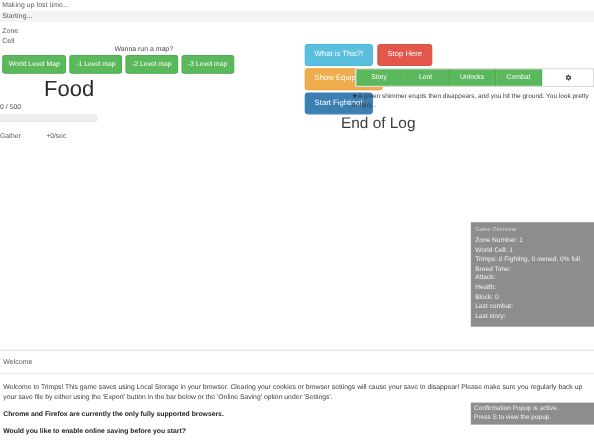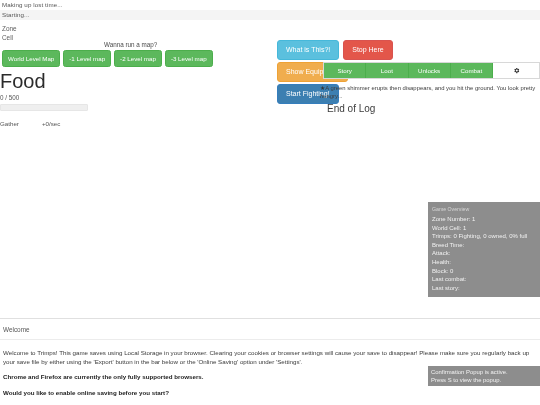--- a/index.html
+++ b/index.html
@@ -28,21 +28,21 @@
     font-size: 6.3px; color: #4a4a4a;
   }
   #map-buttons { position: absolute; left: 2px; top: 50px; display: flex; gap: 3px; }
   .map-btn {
     background: #5cb85c; color: #fff; border: 1px solid #4cae4c;
     border-radius: 2.5px; font-size: 6.2px; padding: 4px 5px;
     white-space: nowrap; line-height: 7px;
   }
 
   #food-panel { position: absolute; left: 0; top: 70px; width: 95px; }
-  #food-title { font-size: 20px; color: #2b2b2b; line-height: 22px; font-weight: 400; }
+  #food-title { font-size: 20px; color: #2b2b2b; line-height: 22px; font-weight: 400; padding-left: 40px; }
   #food-count { font-size: 6.3px; color: #555; margin-top: 2px; }
   #food-bar {
     margin-top: 3px; height: 7px; width: 88px;
     background: #efefef; border: 1px solid #e6e6e6; border-radius: 1px;
   }
   #food-bar-fill { height: 100%; width: 0%; background: #5cb85c; }
   #food-actions {
     display: flex; margin-top: 9px; font-size: 6.2px; color: #555;
   }
   #food-gather { width: 42px; }
@@ -73,22 +73,22 @@
   }
   .tab.settings { background: #fff; color: #333; flex: 0 0 46px; border-right: none; }
   .gear { display: inline-block; width: 7px; height: 7px; position: relative; }
   .gear svg { width: 7px; height: 7px; display: block; }
 
   
   #log-area { position: absolute; left: 320px; top: 84px; width: 220px; }
   #log-line { font-size: 5.9px; color: #3d3d3d; line-height: 8px; }
   .log-star { color: #333; }
   #end-of-log {
-    position: absolute; left: 327px; top: 103px;
-    font-size: 10px; color: #3d3d3d; text-align: center;
+    position: absolute; left: 310px; top: 103px;
+    font-size: 14px; color: #3d3d3d; text-align: center;
   }
 
   
   #game-overview {
     position: absolute; left: 428px; top: 202px;
     width: 112px; height: 95px; background: #8d8d8d;
     padding: 4px 4px 0 4px; color: #f0f0f0;
   }
   #overview-title { font-size: 5.2px; color: #d8d8d8; margin-bottom: 3px; }
   .ov-line { font-size: 6px; line-height: 8.6px; color: #f2f2f2; }

